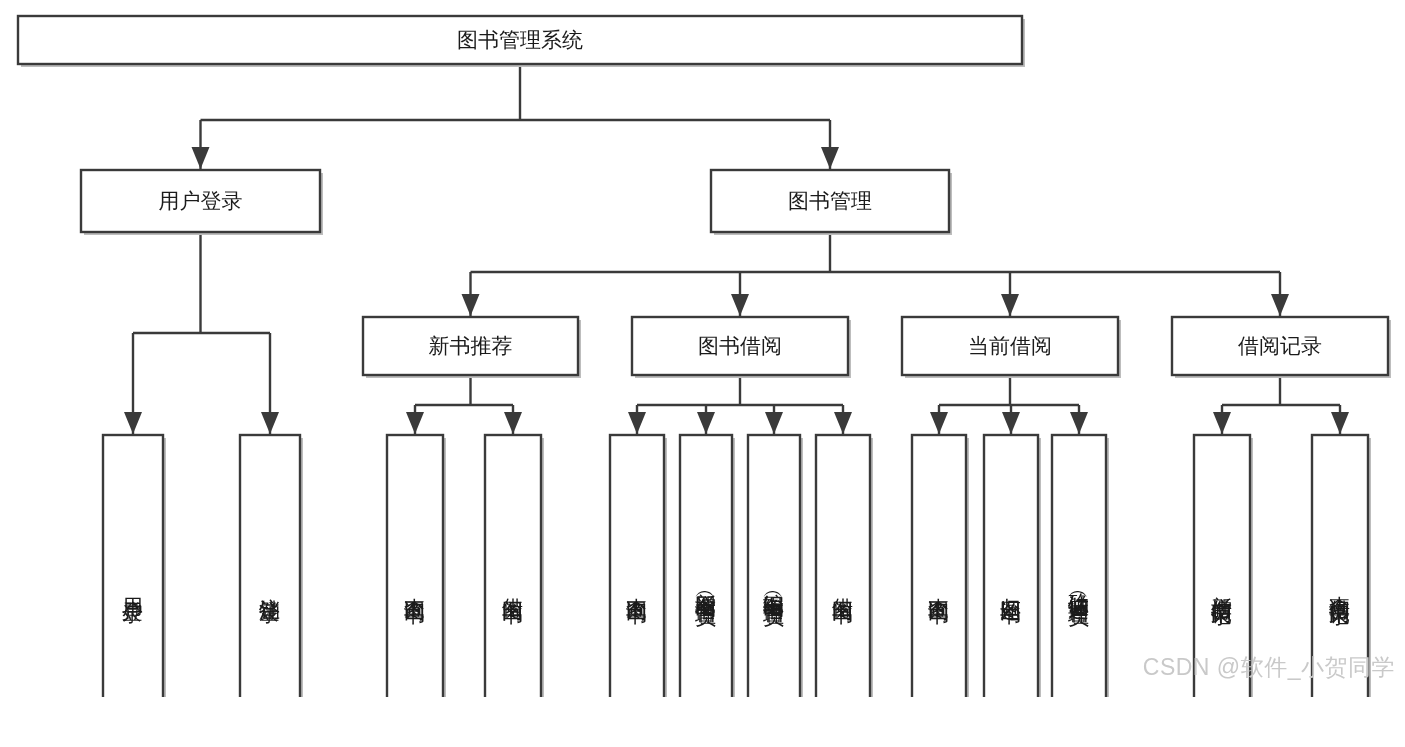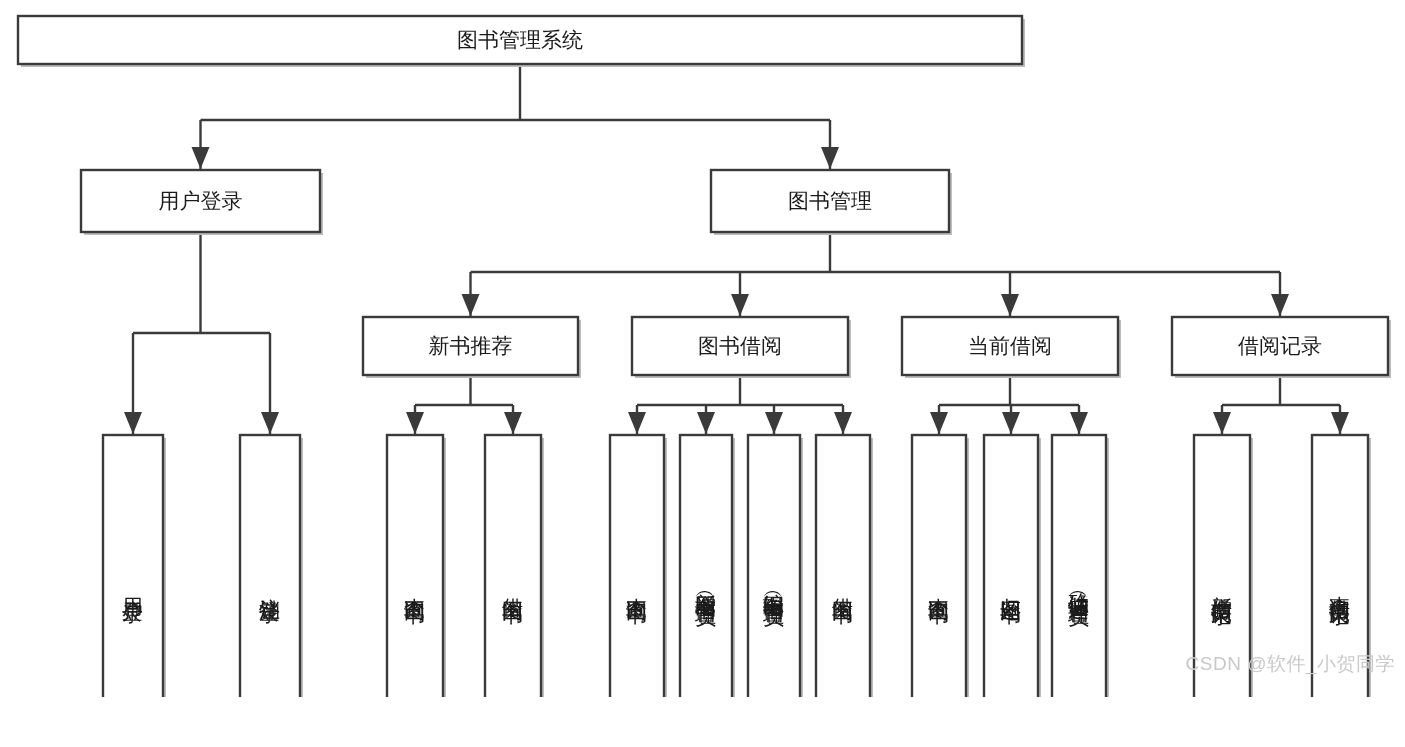--- a/index.html
+++ b/index.html
@@ -63,23 +63,23 @@
     display: flex;
     align-items: center;
     justify-content: center;
     white-space: nowrap;
     pointer-events: none;
     user-select: none;
   }
   .watermark {
     position: absolute;
     right: 10px;
-    bottom: 20px;
-    font-family: "Liberation Sans", "DejaVu Sans", sans-serif;
-    font-size: 19px;
+    bottom: 14px;
+    font-family: "Liberation Sans", "DejaVu Sans", sans-serif;
+    font-size: 23px;
     color: #c9c9c9;
     white-space: nowrap;
     letter-spacing: 0.5px;
   }
 </style>
 </head>
 <body>
 
 <div id="diagram-root">
 

